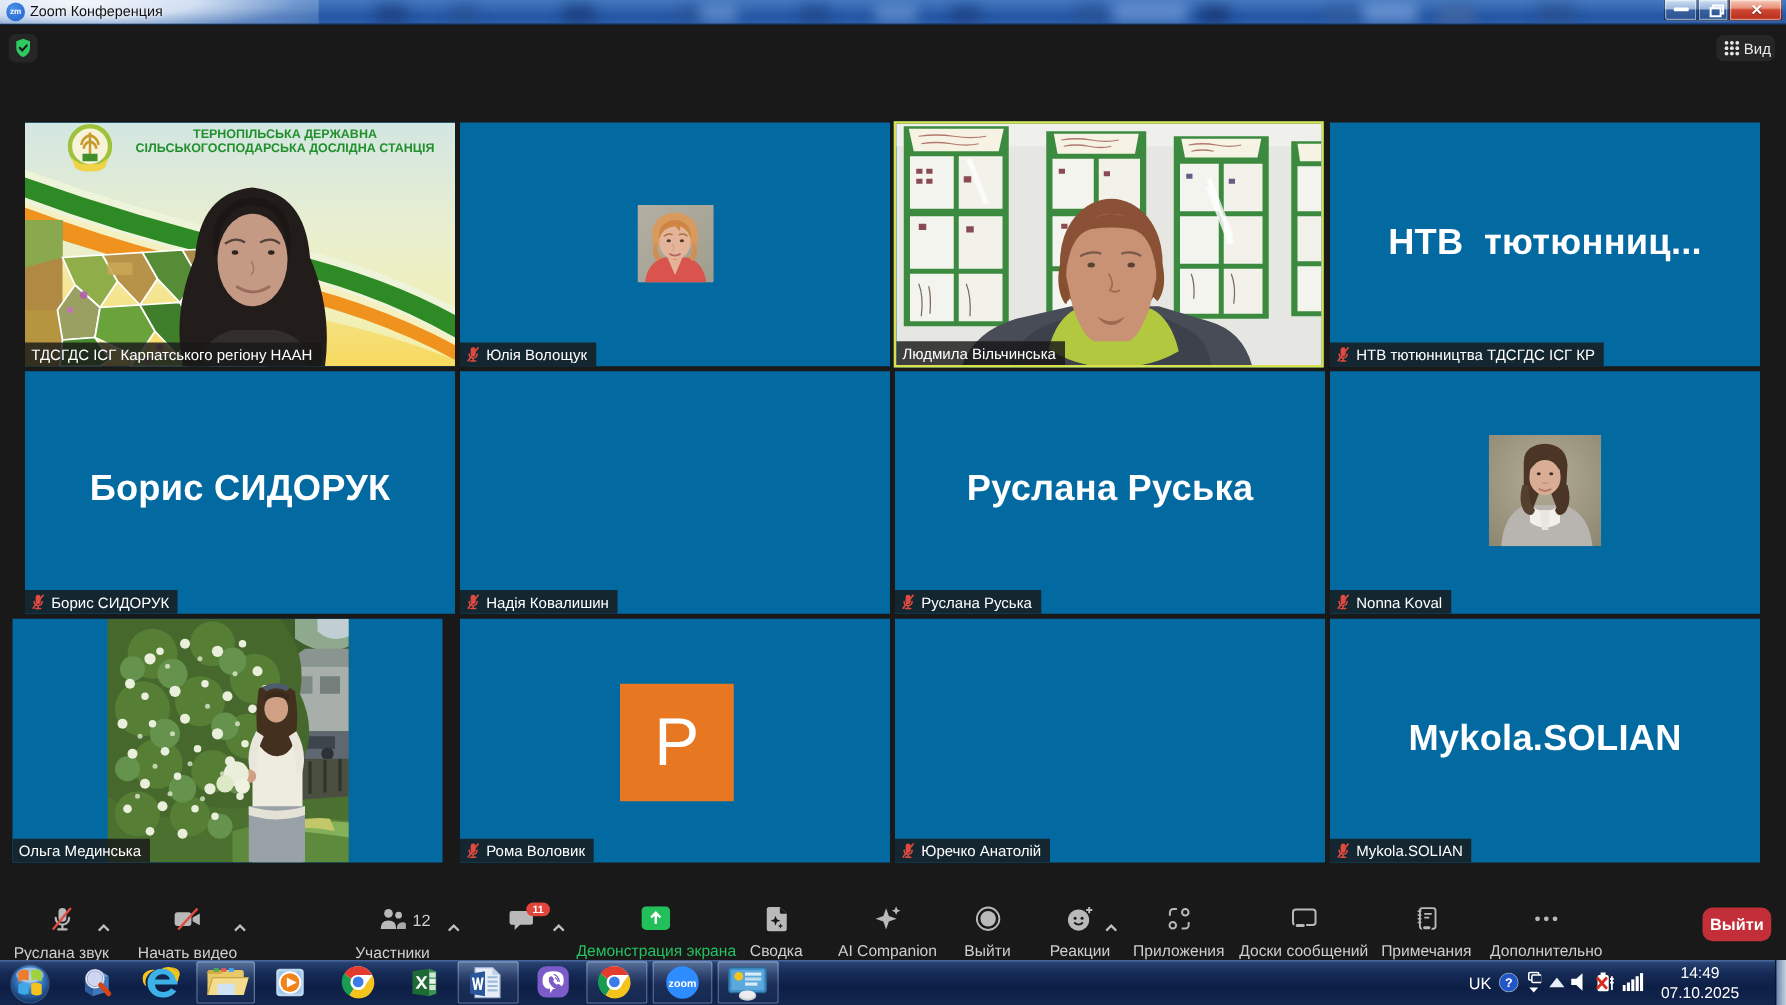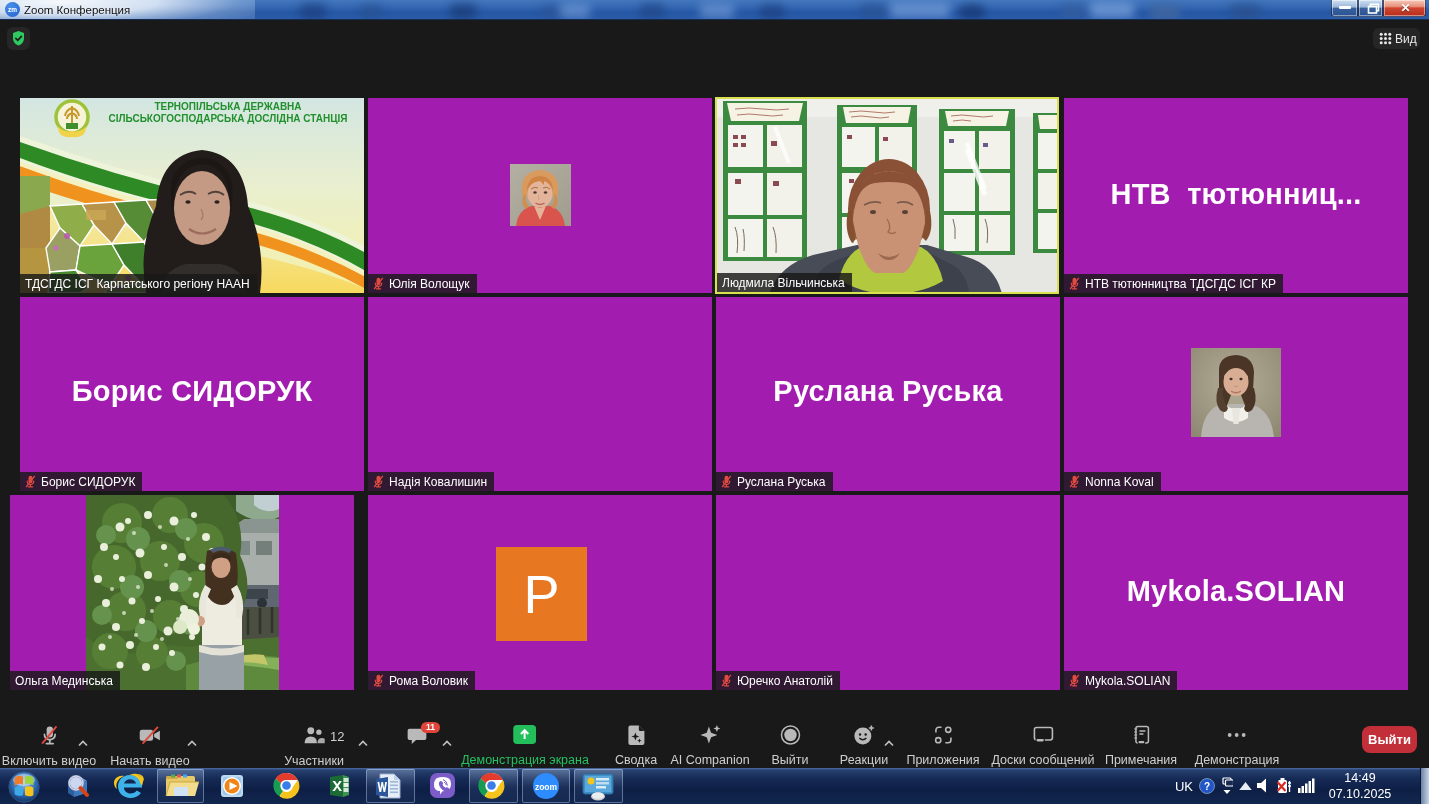--- a/index.html
+++ b/index.html
@@ -14,21 +14,21 @@
 .wbtn{position:absolute;top:0;height:17px;border:1px solid rgba(20,40,80,.75);border-top:none;box-shadow:inset 0 0 0 1px rgba(255,255,255,.45)}
 #wmin{left:1331px;width:27px;border-radius:0 0 0 3px;background:linear-gradient(180deg,#cfe0f2 0%,#9ab6da 45%,#39619e 50%,#2c5391 100%)}
 #wmax{left:1358px;width:25px;background:linear-gradient(180deg,#cfe0f2 0%,#9ab6da 45%,#39619e 50%,#2c5391 100%)}
 #wclose{left:1383px;width:43px;border-radius:0 0 3px 0;background:linear-gradient(180deg,#f5c9b8 0%,#e8927c 40%,#cf4531 50%,#b52e1c 100%)}
 .wglyph{position:absolute;color:#fff;font-weight:bold;text-shadow:0 1px 1px rgba(0,0,0,.5)}
 
 #app{position:absolute;left:0;top:20px;width:1429px;height:748px;background:#191919}
 #shieldbtn{position:absolute;left:7px;top:7px;width:23px;height:23px;border-radius:6px;background:#262626}
 #vidbtn{position:absolute;left:1373px;top:8px;width:47px;height:21px;border-radius:6px;background:#262626;color:#e8e8e8;font-size:12px}
 
-.tile{position:absolute;width:344px;background:#a21caf;overflow:hidden}
+.tile{position:absolute;width:344px;background:#0369a1;overflow:hidden}
 .bigname{position:absolute;left:0;right:0;text-align:center;color:#fff;font-weight:bold;font-size:29px;letter-spacing:.2px}
 .nlabel{position:absolute;left:0;bottom:0;height:19px;background:rgba(24,24,24,.82);color:#fff;font-size:12px;display:flex;align-items:center;padding:0 7px 0 5px;white-space:nowrap}
 .nlabel svg{margin-right:5px}
 
 #toolbar{position:absolute;left:0;top:715px;width:1429px;height:53px;background:#191919}
 .titem{position:absolute;transform:translateX(-50%);text-align:center;color:#cfcfcf}
 .tlabel{font-size:12.5px;margin-top:3px;white-space:nowrap}
 .caret{position:absolute;transform:translateX(-50%)}
 #leavebtn{position:absolute;left:1362px;top:11px;width:55px;height:27px;background:#c22f38;border-radius:8px;color:#fff;font-weight:bold;font-size:13px;text-align:center;line-height:27px}
 
@@ -496,21 +496,21 @@
   </div>
 </div>
 
 <div id="toolbar">
   <div class="titem" style="left:49px;top:9px"><svg width="23" height="23" viewBox="0 0 24 24">
           <g fill="#b9b9b9">
             <rect x="9.2" y="2.5" width="6.6" height="11.5" rx="3.3"></rect>
             <path d="M6 10.8a.9.9 0 0 1 1.8 0 4.7 4.7 0 0 0 9.4 0 .9.9 0 0 1 1.8 0 6.5 6.5 0 0 1-5.6 6.4v2.3h2.6a.9.9 0 0 1 0 1.8H9a.9.9 0 0 1 0-1.8h2.6v-2.3A6.5 6.5 0 0 1 6 10.8z"></path>
           </g>
           <path d="M4.5 20.5 L19.5 2.5" stroke="#e04a3f" stroke-width="2"></path>
-        </svg><div class="tlabel">Включить видео</div></div>
+        </svg><div class="tlabel">Руслана звук</div></div>
   <div class="caret" style="left:83px;top:18px"><svg width="11" height="7">
           <path d="M1.5 5.5 L5.5 1.5 L9.5 5.5" stroke="#c0c0c0" stroke-width="1.7" fill="none"></path>
         </svg></div>
   <div class="titem" style="left:150px;top:9px"><svg width="25" height="23" viewBox="0 0 26 24">
           <g fill="#b9b9b9">
             <rect x="2.5" y="6" width="14" height="11.5" rx="2.5"></rect>
             <path d="M17.5 10.5 L23.5 7 V17 L17.5 13.5z"></path>
           </g>
           <path d="M5.5 20.5 L21.5 3" stroke="#e04a3f" stroke-width="2"></path>
         </svg><div class="tlabel">Начать видео</div></div>
@@ -533,21 +533,21 @@
           <path d="M3 4 h16 a1.8 1.8 0 0 1 1.8 1.8 v8 a1.8 1.8 0 0 1 -1.8 1.8 h-9 l-4.5 4.2 v-4.2 h-2.5 a1.8 1.8 0 0 1 -1.8 -1.8 v-8 A1.8 1.8 0 0 1 3 4z" fill="#b9b9b9"></path>
         </svg><div class="tlabel" style="margin-top:20px">Чат</div></div>
   <div style="position:absolute;left:421px;top:7px;width:19px;height:11px;background:#e0443a;border-radius:5.5px;color:#fff;font-size:8.5px;font-weight:bold;text-align:center;line-height:11px">11</div>
   <div class="caret" style="left:447px;top:18px"><svg width="11" height="7">
           <path d="M1.5 5.5 L5.5 1.5 L9.5 5.5" stroke="#c0c0c0" stroke-width="1.7" fill="none"></path>
         </svg></div>
   <div class="titem" style="left:525px;top:10px"><svg width="23" height="19" viewBox="0 0 23 19">
           <rect width="23" height="19" rx="4" fill="#23bf5a"></rect>
           <path d="M11.5 14 V6 M7.8 9 L11.5 5.2 L15.2 9" stroke="#fff" stroke-width="2" fill="none"></path>
         </svg><div class="tlabel" style="margin-top:5px;color:#25c060">Демонстрация экрана</div></div>
-  <div class="titem" style="left:636px;top:8px"><svg width="21" height="23" viewBox="0 0 21 23">
+  <div class="titem" style="left:621px;top:8px"><svg width="21" height="23" viewBox="0 0 21 23">
           <path d="M4.5 2.5 h8.5 l5.5 5.5 v12 a2 2 0 0 1 -2 2 h-12 a2 2 0 0 1 -2 -2 v-15.5 a2 2 0 0 1 2 -2z" fill="#b9b9b9"></path>
           <path d="M13 2.5 l5.5 5.5 h-4.3 a1.2 1.2 0 0 1 -1.2 -1.2z" fill="#191919"></path>
           <path d="M9.5 9.5 l1.1 2.9 2.9 1.1 -2.9 1.1 -1.1 2.9 -1.1 -2.9 -2.9 -1.1 2.9 -1.1z M13.5 15.5 l.6 1.6 1.6.6 -1.6.6 -.6 1.6 -.6 -1.6 -1.6 -.6 1.6 -.6z" fill="#191919"></path>
         </svg><div class="tlabel" style="margin-top:3px">Сводка</div></div>
   <div class="titem" style="left:710px;top:8px"><svg width="24" height="24" viewBox="0 0 24 24">
           <path d="M10.5 3.5 L12.7 9.8 L19 12 L12.7 14.2 L10.5 20.5 L8.3 14.2 L2 12 L8.3 9.8 Z" fill="#b9b9b9"></path>
           <path d="M18.5 2 l1 2.5 2.5 1 -2.5 1 -1 2.5 -1 -2.5 -2.5 -1 2.5 -1z" fill="#b9b9b9"></path>
         </svg><div class="tlabel" style="margin-top:2px">AI Companion</div></div>
   <div class="titem" style="left:790px;top:9px"><svg width="22" height="22" viewBox="0 0 22 22">
           <circle cx="11" cy="11" r="9" fill="none" stroke="#b9b9b9" stroke-width="1.5"></circle>
@@ -580,21 +580,21 @@
           <path d="M8.5 7 h6 M8.5 10 h4" stroke="#b9b9b9" stroke-width="1.4"></path>
           <path d="M3.2 5 h3 M3.2 8 h3 M3.2 11 h3 M3.2 14 h3" stroke="#b9b9b9" stroke-width="1.1"></path>
           <rect x="7" y="16.5" width="7" height="3.4" rx="1.7" fill="#b9b9b9" stroke="#191919" stroke-width="1.1"></rect>
         </svg><div class="tlabel" style="margin-top:3px">Примечания</div></div>
   <div class="titem" style="left:1237px;top:9px"><svg width="24" height="22" viewBox="0 0 24 22">
           <g fill="#b9b9b9">
             <circle cx="5" cy="11" r="1.9"></circle>
             <circle cx="12" cy="11" r="1.9"></circle>
             <circle cx="19" cy="11" r="1.9"></circle>
           </g>
-        </svg><div class="tlabel" style="margin-top:3px">Демонстрация</div></div>
+        </svg><div class="tlabel" style="margin-top:3px">Дополнительно</div></div>
   <div id="leavebtn">Выйти</div>
 </div>
 
 <div id="taskbar">
   <div class="tbox" style="left:157px;width:47px"></div>
   <div class="tbox" style="left:366px;width:49px"></div>
   <div class="tbox" style="left:469px;width:49px"></div>
   <div class="tbox" style="left:522px;width:48px"></div>
   <div class="tbox" style="left:574px;width:49px"></div>
   <svg class="tico" style="left:8px;top:3px" width="32" height="32" viewBox="0 0 32 32">

